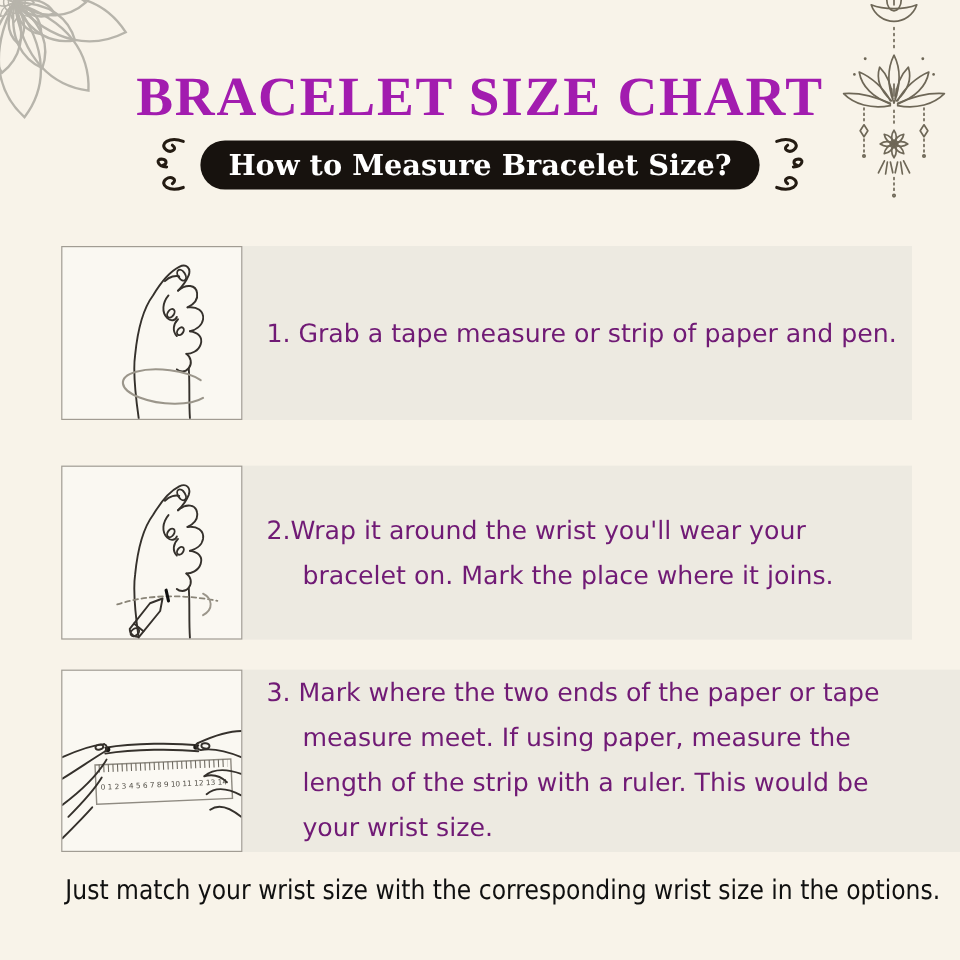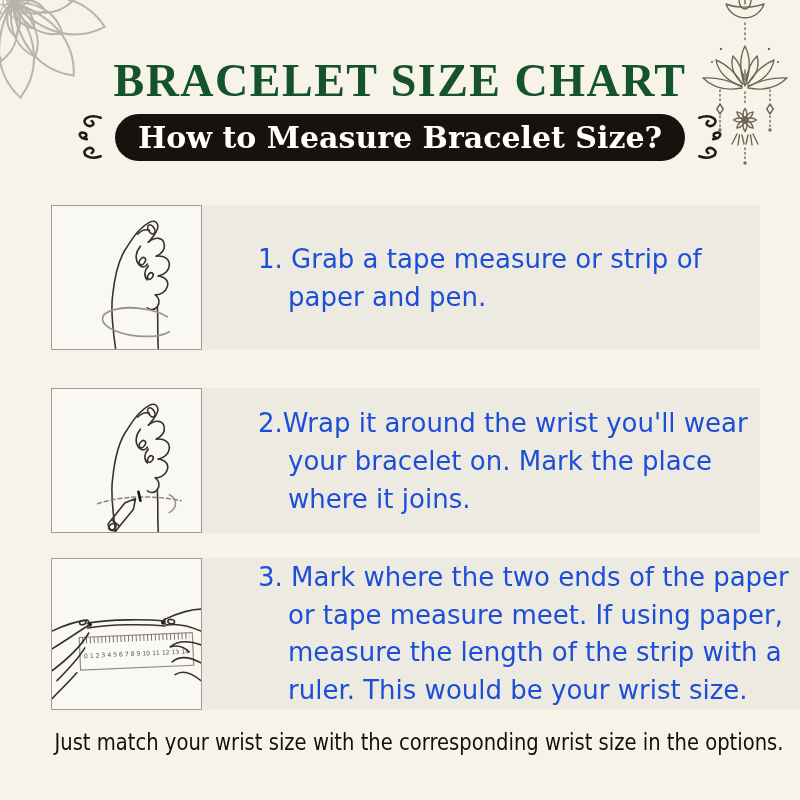--- a/index.html
+++ b/index.html
@@ -7,30 +7,30 @@
     position:relative;width:800px;height:800px;overflow:hidden;
     background:#f8f3e9;
     font-family:"DejaVu Sans","Liberation Sans",sans-serif;
   }
   
   .title{
     position:absolute;top:54px;left:0;width:100%;
     text-align:center;
     font-family:"Liberation Serif","DejaVu Serif",serif;
     font-weight:700;font-size:46px;letter-spacing:1.5px;
-    color:#14532d;white-space:nowrap;
+    color:#a21caf;white-space:nowrap;
   }
   .badge-row{
     position:absolute;top:110px;left:0;width:100%;height:54px;
     display:flex;justify-content:center;align-items:center;gap:10px;
   }
   .badge-pill{
     background:#17120e;color:#ffffff;
     font-family:"DejaVu Serif","Liberation Serif",serif;
-    font-weight:700;font-size:30px;
+    font-weight:700;font-size:24px;
     padding:6px 23px;border-radius:24px;white-space:nowrap;
   }
   .flourish{width:32px;height:52px;}
   
   .mandala{position:absolute;top:0;left:0;width:128px;height:118px;}
   .lotus{position:absolute;top:0;right:0;width:110px;height:170px;}
   
   .step{
     position:absolute;left:51px;width:709px;
     background:#edeae1;
@@ -43,22 +43,22 @@
     background:#faf8f2;border:1.5px solid #a19c93;
     box-sizing:border-box;
   }
   .step-illu svg{width:100%;height:100%;display:block;}
   .step-text-wrap{
     position:absolute;left:171px;right:10px;top:0;bottom:0;
     display:flex;align-items:center;
   }
   .step-text{
     width:515px;
-    font-size:26px;line-height:38px;color:#1d4ed8;
-    padding-left:30px;text-indent:-30px;margin-left:36px;
+    font-size:21px;line-height:38px;color:#701a75;
+    padding-left:30px;text-indent:-30px;
   }
   .step-3 .step-text{line-height:37.5px;}
   
   .footer{
     position:absolute;top:729px;left:0;width:100%;
     text-align:right;
   }
   .footer-inner{
     display:inline-block;
     font-size:22.5px;color:#101010;white-space:nowrap;

